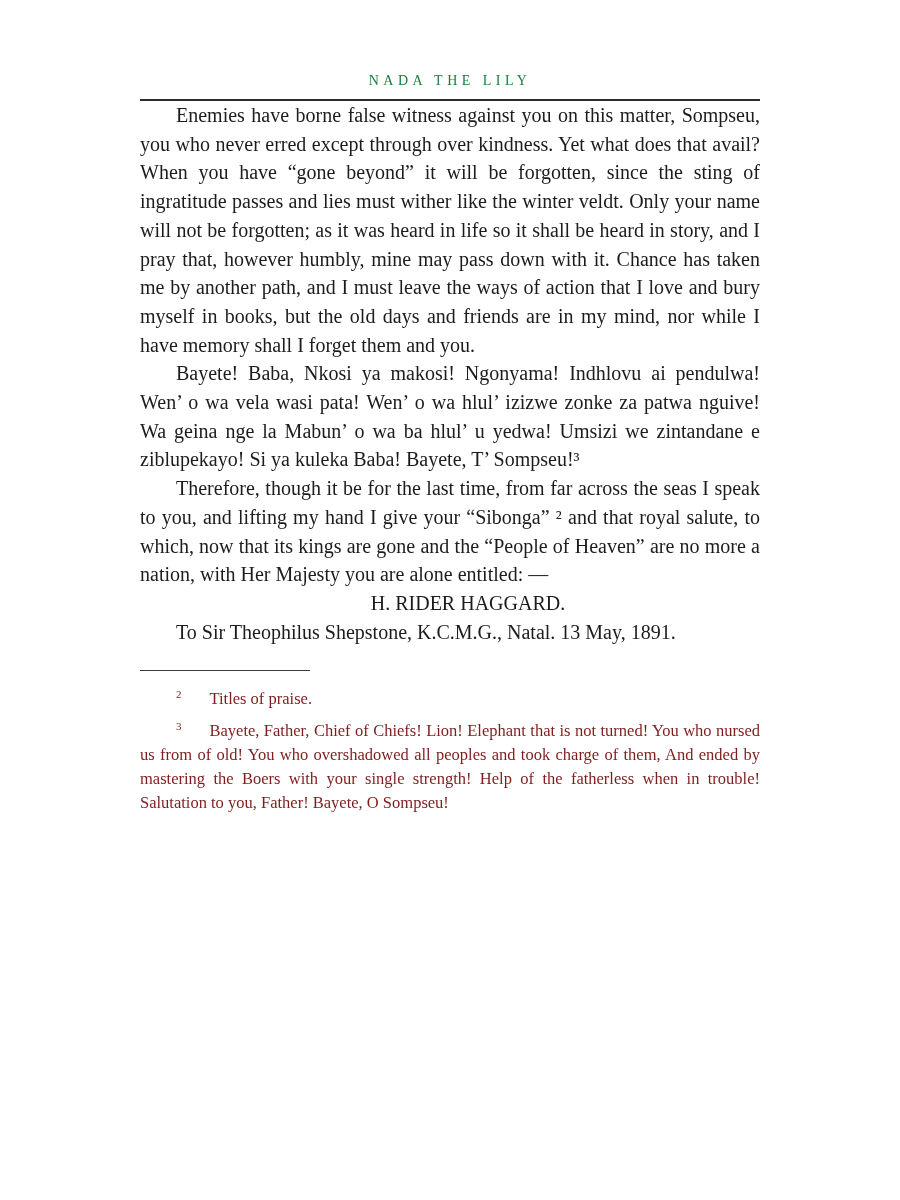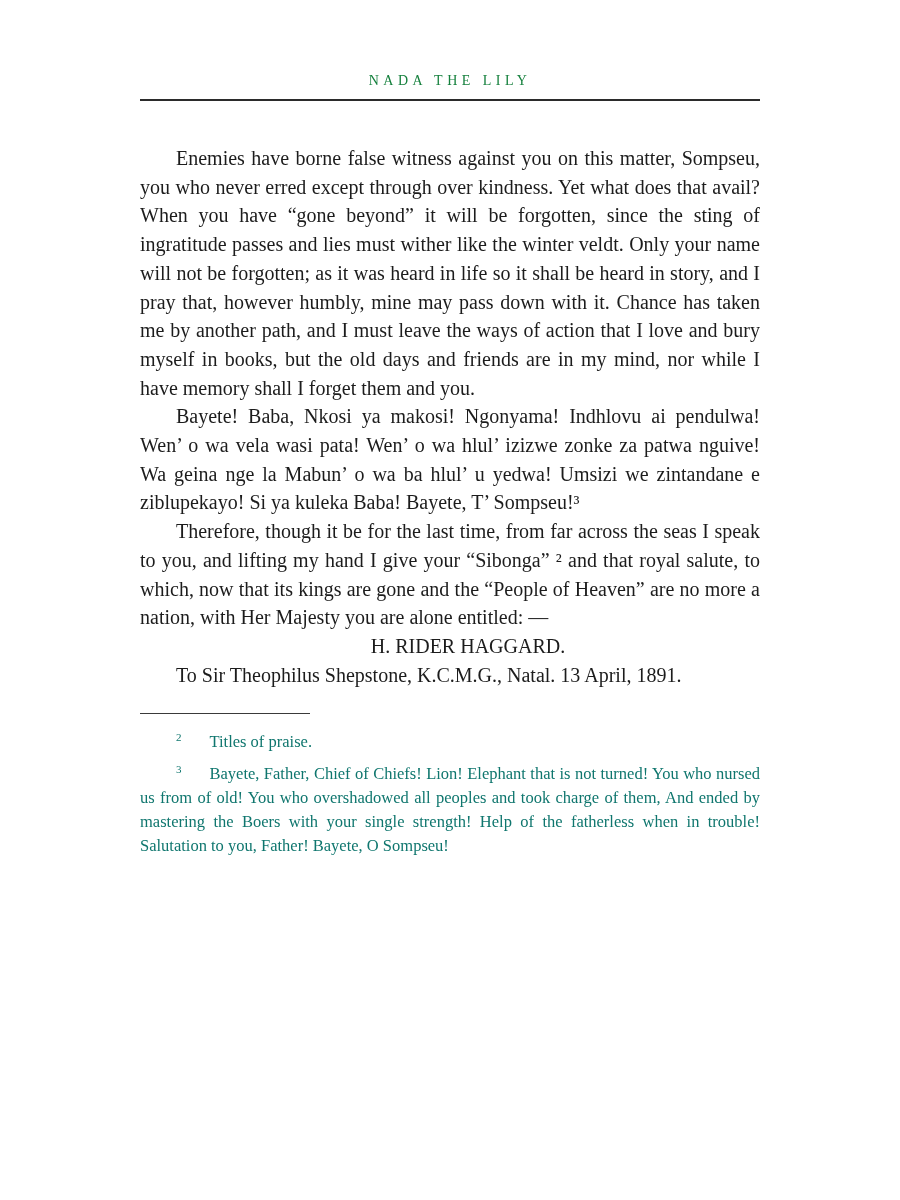--- a/index.html
+++ b/index.html
@@ -34,38 +34,37 @@
     letter-spacing: 4.5px;
     color: #15803d;
     line-height: 26px;
   }
   .header-rule {
     border: none;
     border-top: 2px solid #2b2b2b;
     margin-top: 5px;
   }
   .body-text {
-    margin-top: 43px;
     font-size: 20px;
     line-height: 28.7px;
     text-align: justify;
     color: #1c1c1c;
   }
   .para {
     text-indent: 36px;
   }
   .signature {
     text-align: center;
   }
   .footnotes {
     margin-top: 24px;
     font-size: 16.5px;
     line-height: 24px;
     text-align: justify;
-    color: #0f766e;
+    color: #7f1d1d;
   }
   .footnote-rule {
     width: 170px;
     height: 0;
     border-top: 1.5px solid #3a3a3a;
     margin-bottom: 16px;
   }
   .footnote {
     text-indent: 36px;
     margin-bottom: 8px;
@@ -86,21 +85,21 @@
     <header class="page-header">
       <div class="running-title">NADA THE LILY</div>
       <hr class="header-rule">
     </header>
 
     <main class="body-text">
       <p class="para">Enemies have borne false witness against you on this matter, Sompseu, you who never erred except through over kindness. Yet what does that avail? When you have “gone beyond” it will be forgotten, since the sting of ingratitude passes and lies must wither like the winter veldt. Only your name will not be forgotten; as it was heard in life so it shall be heard in story, and I pray that, however humbly, mine may pass down with it. Chance has taken me by another path, and I must leave the ways of action that I love and bury myself in books, but the old days and friends are in my mind, nor while I have memory shall I forget them and you.</p>
       <p class="para">Bayete! Baba, Nkosi ya makosi! Ngonyama! Indhlovu ai pendulwa! Wen’ o wa vela wasi pata! Wen’ o wa hlul’ izizwe zonke za patwa nguive! Wa geina nge la Mabun’ o wa ba hlul’ u yedwa! Umsizi we zintandane e ziblupekayo! Si ya kuleka Baba! Bayete, T’ Sompseu!³</p>
       <p class="para">Therefore, though it be for the last time, from far across the seas I speak to you, and lifting my hand I give your “Sibonga” ² and that royal salute, to which, now that its kings are gone and the “People of Heaven” are no more a nation, with Her Majesty you are alone entitled: —</p>
       <p class="para signature">H. RIDER HAGGARD.</p>
-      <p class="para">To Sir Theophilus Shepstone, K.C.M.G., Natal. 13 April, 1891.</p>
+      <p class="para">To Sir Theophilus Shepstone, K.C.M.G., Natal. 13 May, 1891.</p>
     </main>
 
     <footer class="footnotes">
       <div class="footnote-rule"></div>
 
       <p class="footnote">
         <span class="fn-marker">2</span><span>Titles of praise.</span>
       </p>
 
       <p class="footnote">

